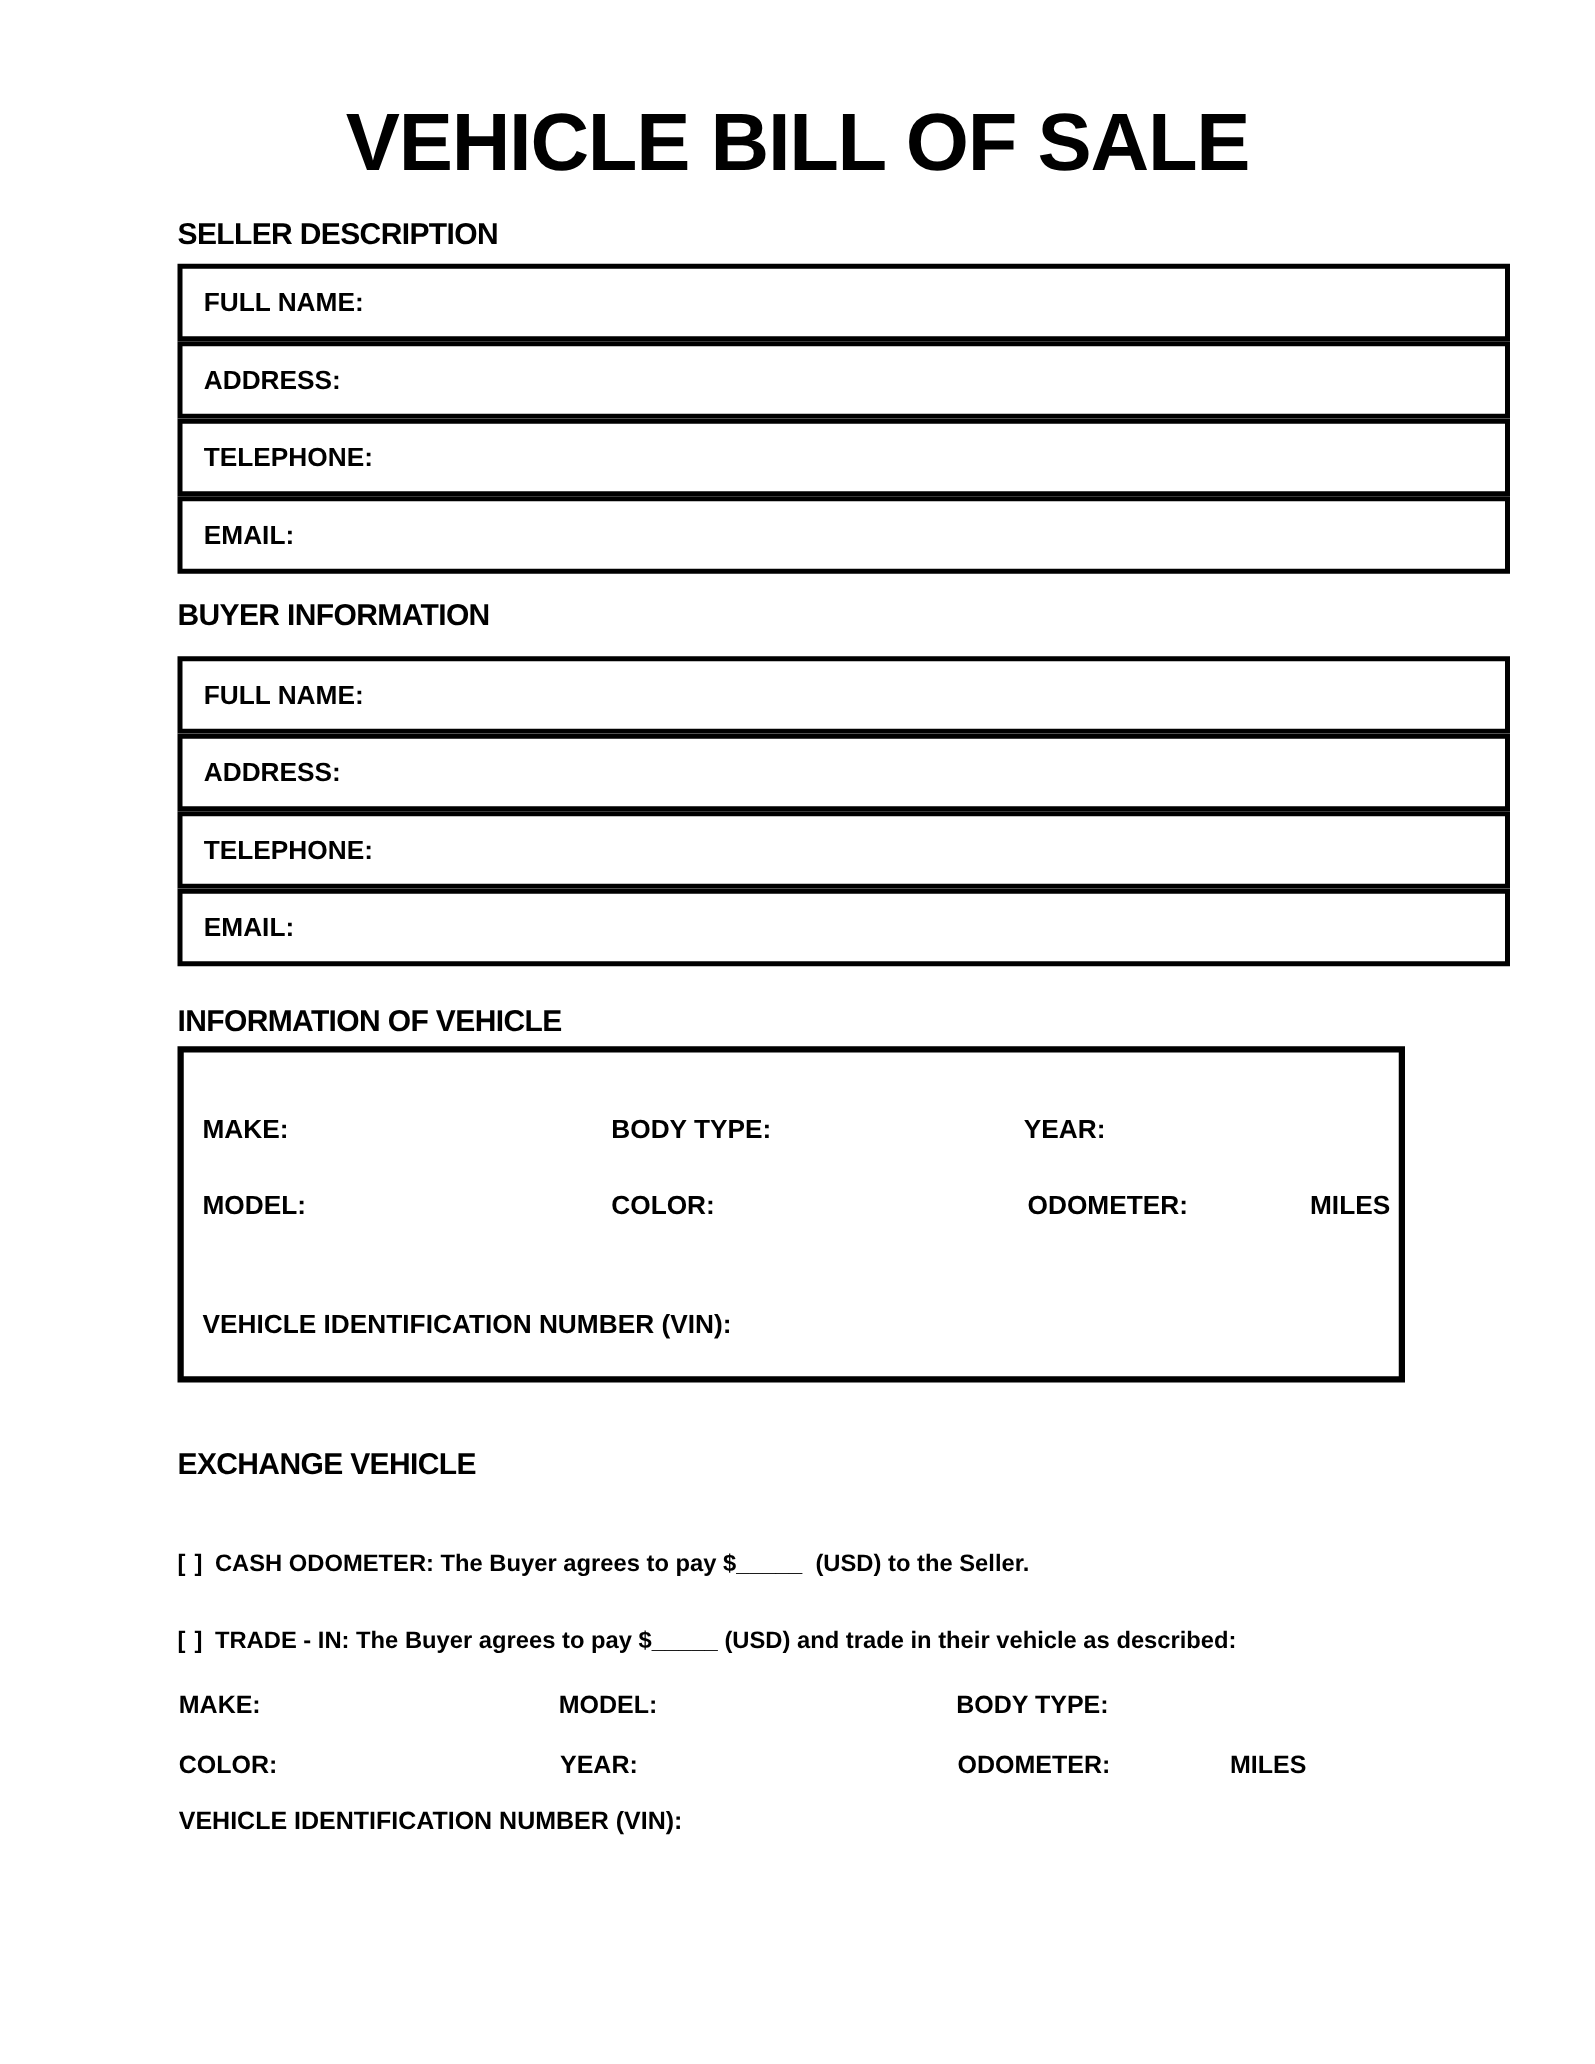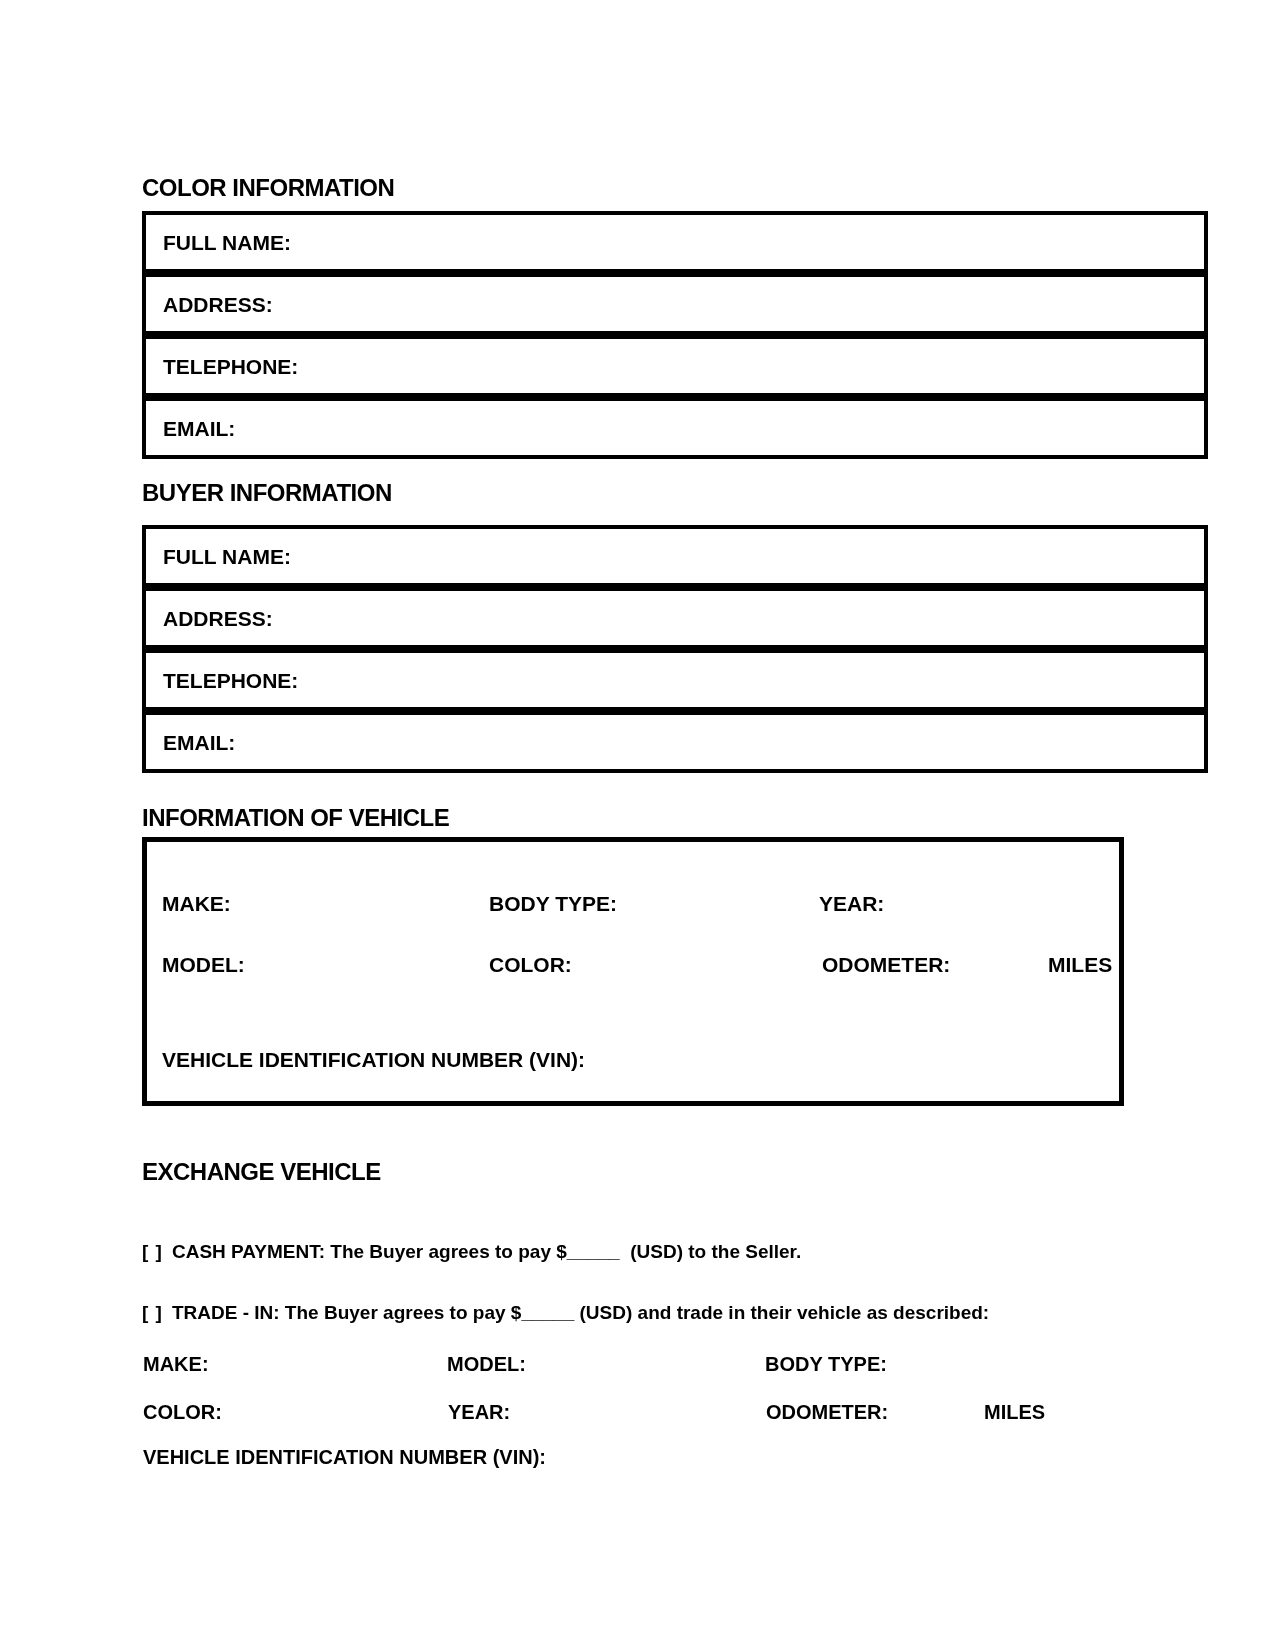--- a/index.html
+++ b/index.html
@@ -138,22 +138,23 @@
     width: 300px;
     height: 18px;
     vertical-align: bottom;
   }
 </style>
 </head>
 <body>
 
 <div class="page">
 
-
-  <h2 class="sec-heading" style="top:175px">COLOR INFORMATION</h2>
+  <h1 class="doc-title">VEHICLE BILL OF SALE</h1>
+
+  <h2 class="sec-heading" style="top:175px">SELLER DESCRIPTION</h2>
   <div class="field-table" style="top:211px">
     <div class="field-row">
       <span class="field-label">FULL NAME:</span>
       <span class="field-value"></span>
     </div>
     <div class="field-row">
       <span class="field-label">ADDRESS:</span>
       <span class="field-value"></span>
     </div>
     <div class="field-row">
@@ -221,21 +222,21 @@
       <span class="vcell" style="left:15px">
         <span>VEHICLE IDENTIFICATION NUMBER (VIN):</span>
         <span class="cell-value" style="width:300px"></span>
       </span>
     </div>
   </div>
 
   <h2 class="sec-heading" style="top:1159px">EXCHANGE VEHICLE</h2>
 
   <div class="xline" style="top:1240px">
-    <span class="xcheckbox">[ ]</span><span class="xtext">CASH PAYMENT: The Buyer agrees to pay $_____  (USD) to the Seller.</span>
+    <span class="xcheckbox">[ ]</span><span class="xtext">CASH ODOMETER: The Buyer agrees to pay $_____  (USD) to the Seller.</span>
   </div>
 
   <div class="xline" style="top:1301px">
     <span class="xcheckbox">[ ]</span><span class="xtext">TRADE - IN: The Buyer agrees to pay $_____ (USD) and trade in their vehicle as described:</span>
   </div>
 
   <div class="xrow" style="top:1352px">
     <span class="xcell" style="left:0">
       <span>MAKE:</span>
       <span class="cell-value"></span>

